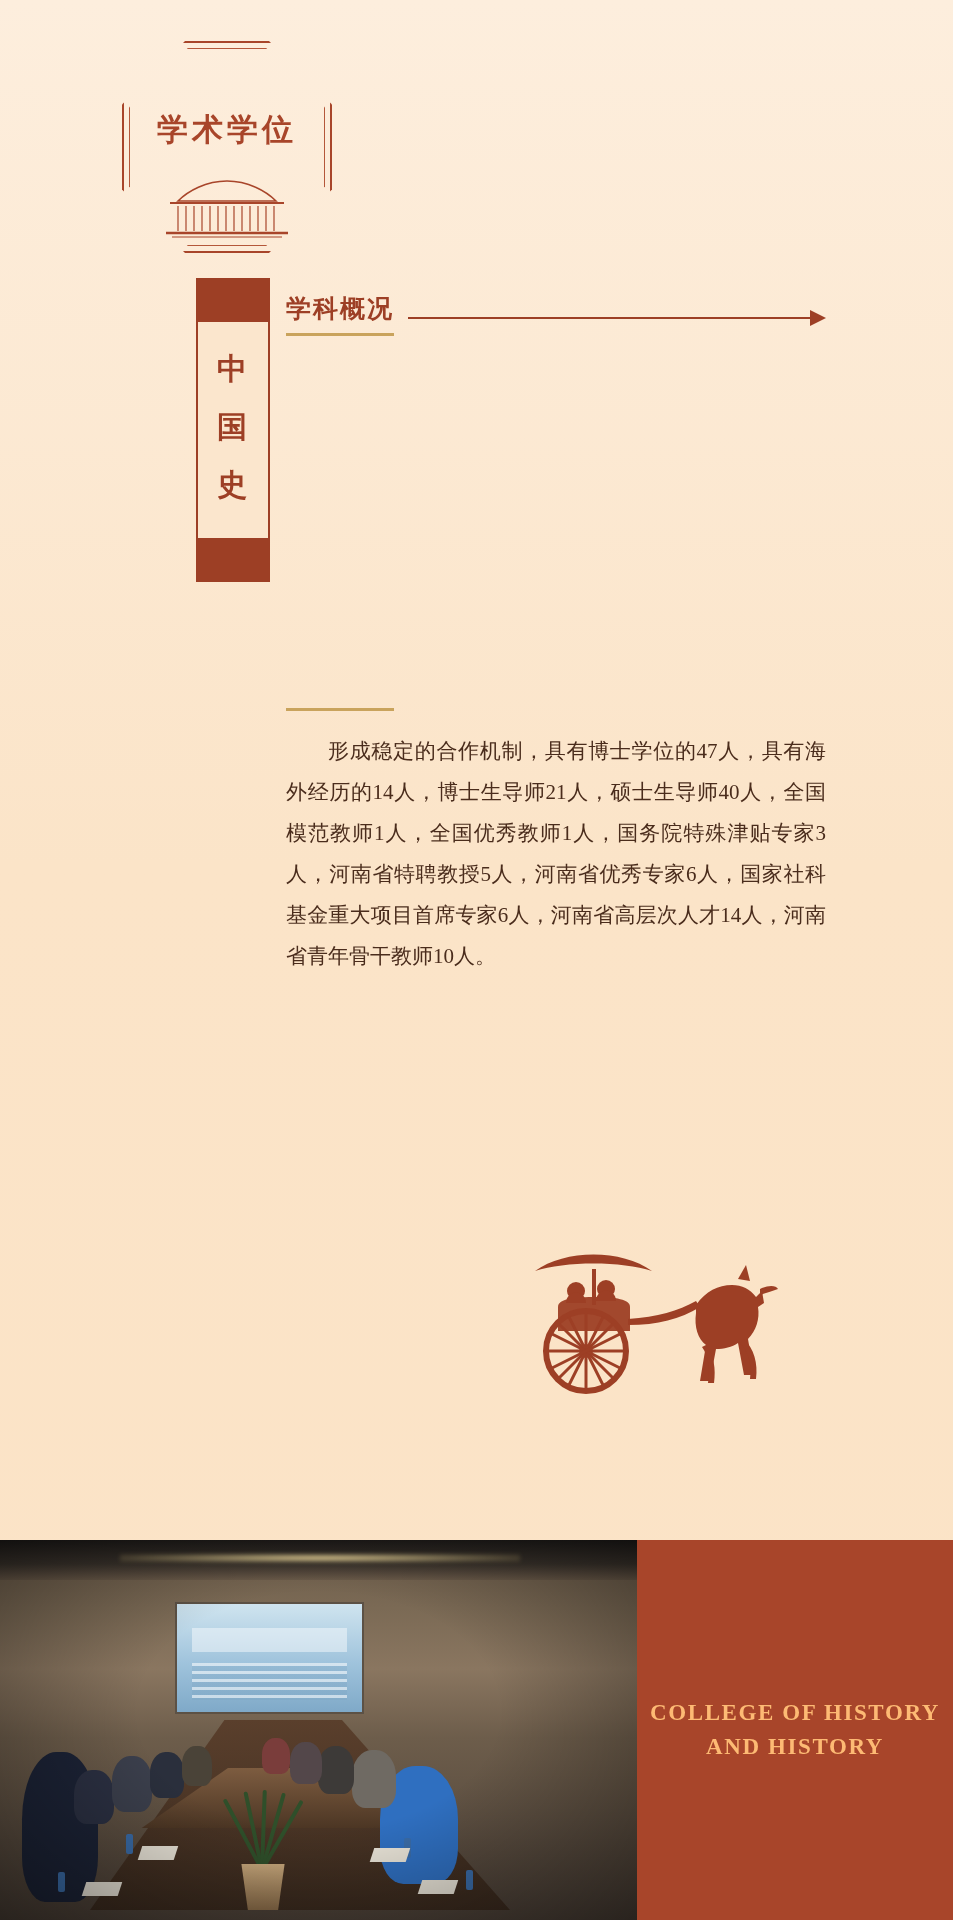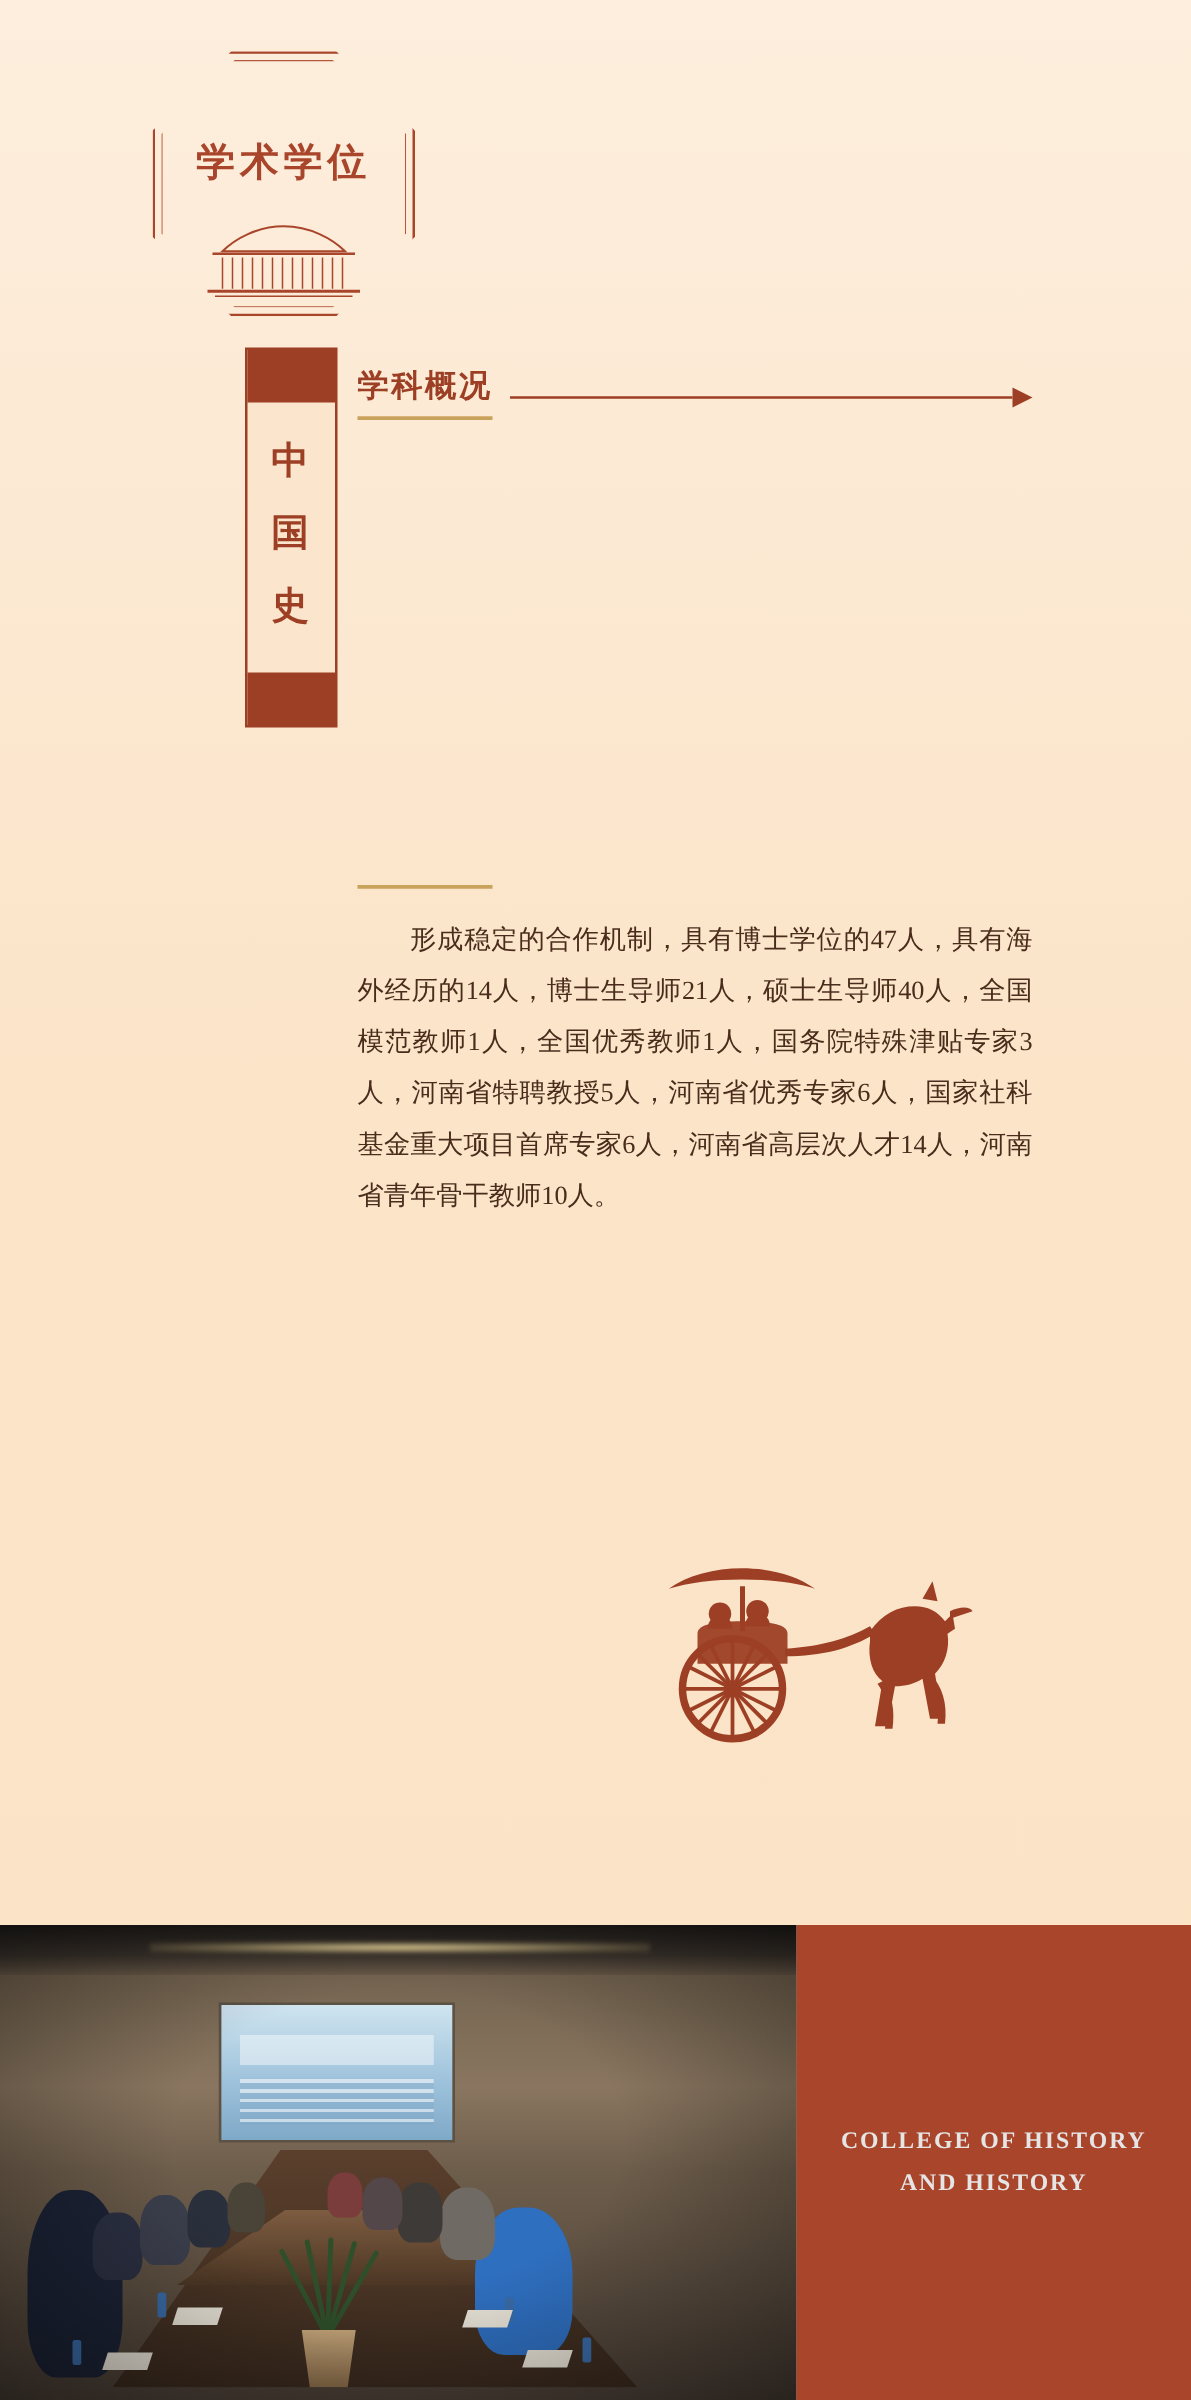--- a/index.html
+++ b/index.html
@@ -251,22 +251,22 @@
     width: 316px;
     height: 380px;
     background: #a8452a;
     display: flex;
     flex-direction: column;
     align-items: center;
     justify-content: center;
     text-align: center;
   }
   .caption-line {
-    color: #e5e5e5;
-    font-size: 19px;
+    color: #fdba74;
+    font-size: 23px;
     letter-spacing: 1.6px;
     font-weight: 700;
     line-height: 34px;
     font-family: "Liberation Serif", serif;
   }
 </style>
 </head>
 <body>
 
 <div class="page">

